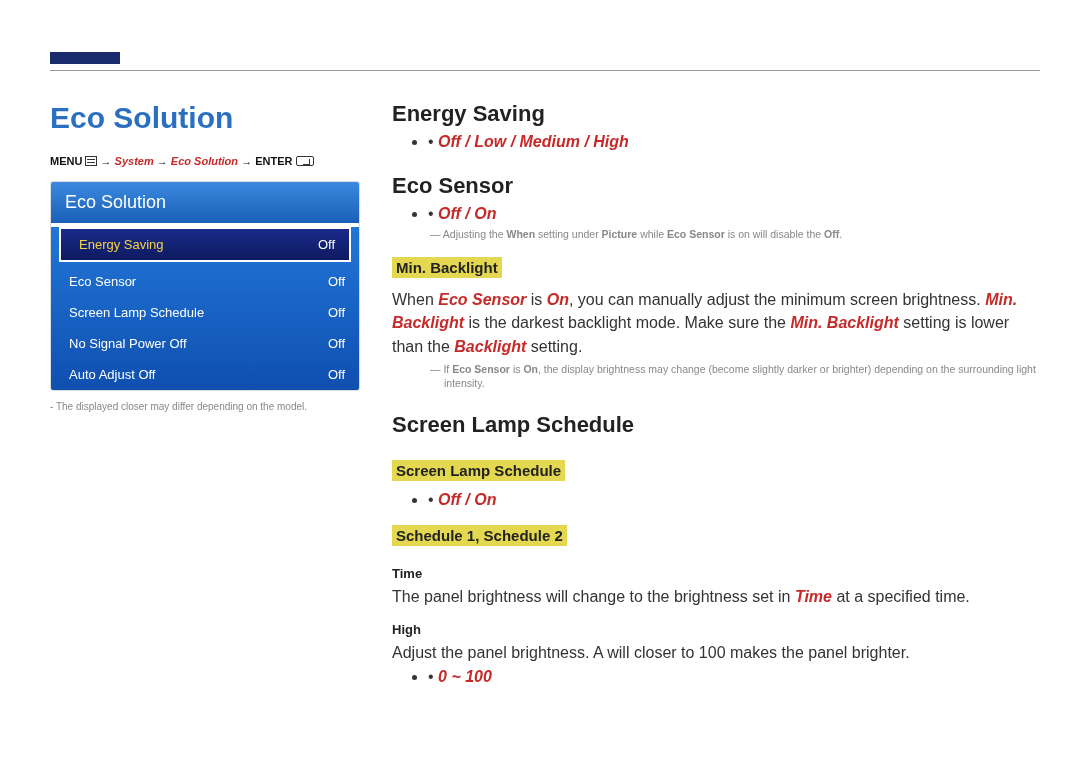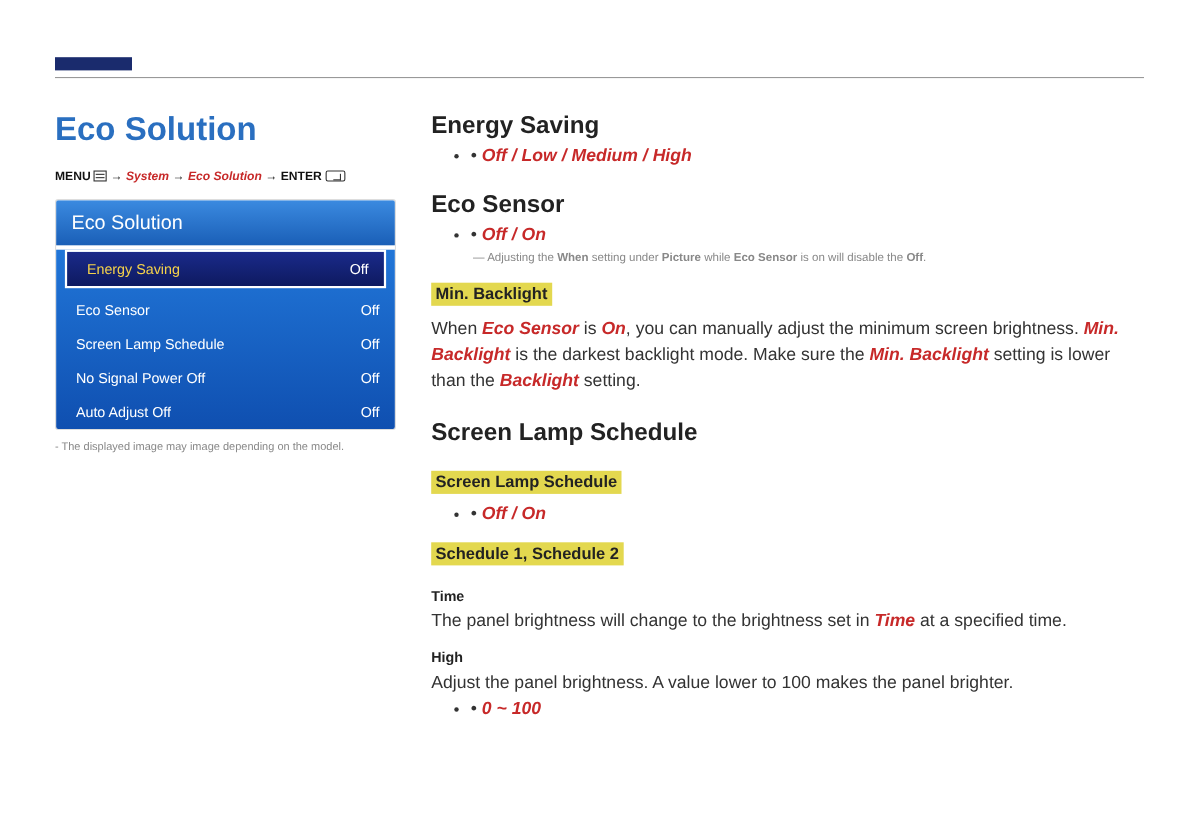--- a/index.html
+++ b/index.html
@@ -190,21 +190,21 @@
           <span>No Signal Power Off</span>
           <span class="val">Off</span>
         </div>
         <div class="menu-row">
           <span>Auto Adjust Off</span>
           <span class="val">Off</span>
         </div>
       </div>
     </div>
 
-    <div class="disclaimer">- <span>The displayed image may image depending on the model.</span></div>
+    <div class="disclaimer">- <span>The displayed closer may differ depending on the model.</span></div>
   </div>
 
   <div class="right-col">
 
     <h2>Energy Saving</h2>
     <ul class="opts">
         <li>•  <span class="red bold">Off / Low / Medium / High</span></li>
       </ul>
 
     <h2 class="spaced">Eco Sensor</h2>
@@ -212,35 +212,38 @@
         <li>•  <span class="red bold">Off / On</span></li>
       </ul>
     <div class="dash-note">
       <span>Adjusting the </span><span class="bold">When</span><span> setting under </span><span class="bold">Picture</span><span> while </span><span class="bold">Eco Sensor</span><span> is on will disable the </span><span class="bold">Off</span><span>.</span>
     </div>
 
     <div><span class="sub-hl">Min. Backlight</span></div>
     <div class="para">
       <span>When </span><span class="red bold">Eco Sensor</span><span> is </span><span class="red bold">On</span><span>, you can manually adjust the minimum screen brightness. </span><span class="red bold">Min. Backlight</span><span> is the darkest backlight mode. Make sure the </span><span class="red bold">Min. Backlight</span><span> setting is lower than the </span><span class="red bold">Backlight</span><span> setting.</span>
     </div>
+    <div class="dash-note">
+      <span>If </span><span class="bold">Eco Sensor</span><span> is </span><span class="bold">On</span><span>, the display brightness may change (become slightly darker or brighter) depending on the surrounding light intensity.</span>
+    </div>
 
     <h2 class="spaced">Screen Lamp Schedule</h2>
 
     <div><span class="sub-hl">Screen Lamp Schedule</span></div>
     <ul class="opts">
         <li>•  <span class="red bold">Off / On</span></li>
       </ul>
 
     <div><span class="sub-hl">Schedule 1, Schedule 2</span></div>
 
     <h4>Time</h4>
     <div class="para">
       <span>The panel brightness will change to the brightness set in </span><span class="red bold">Time</span><span> at a specified time.</span>
     </div>
 
     <h4>High</h4>
-    <div class="para">Adjust the panel brightness. A value lower to 100 makes the panel brighter.</div>
+    <div class="para">Adjust the panel brightness. A will closer to 100 makes the panel brighter.</div>
     <ul class="opts">
         <li>•  <span class="red bold">0 ~ 100</span></li>
       </ul>
 
   </div>
 </div>
 
 </body></html>

